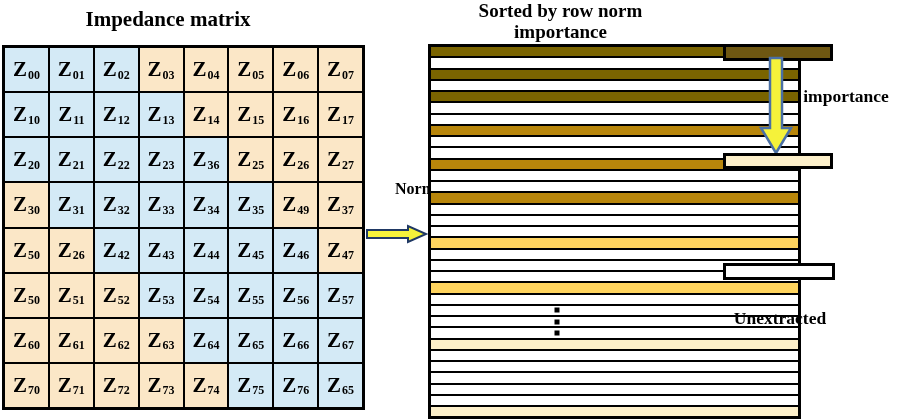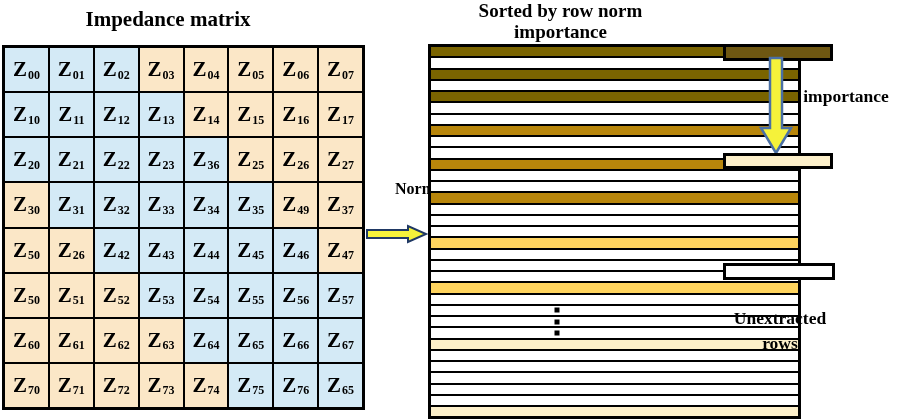--- a/index.html
+++ b/index.html
@@ -356,16 +356,15 @@
   <svg id="down-arrow" width="36" height="99" viewBox="0 0 36 99">
     <polygon points="12,1 24,1 24,71 33,71 18,96 3,71 12,71" style="fill:var(--arrow-yellow);stroke:var(--steel);stroke-width:2.5;stroke-linejoin:miter;"></polygon>
   </svg>
   <div id="decreasing-label">
     <div>importance</div>
   </div>
   <div class="legend-bar" id="legend-bar-mid" style="background: rgb(253, 240, 202);"></div>
   <div class="legend-bar" id="legend-bar-bottom" style="background: rgb(255, 255, 255);"></div>
   <div id="unextracted-label">
     <div>Unextracted</div>
-    <div>rows</div>
   </div>
 
 </div>
 
 </body></html>

